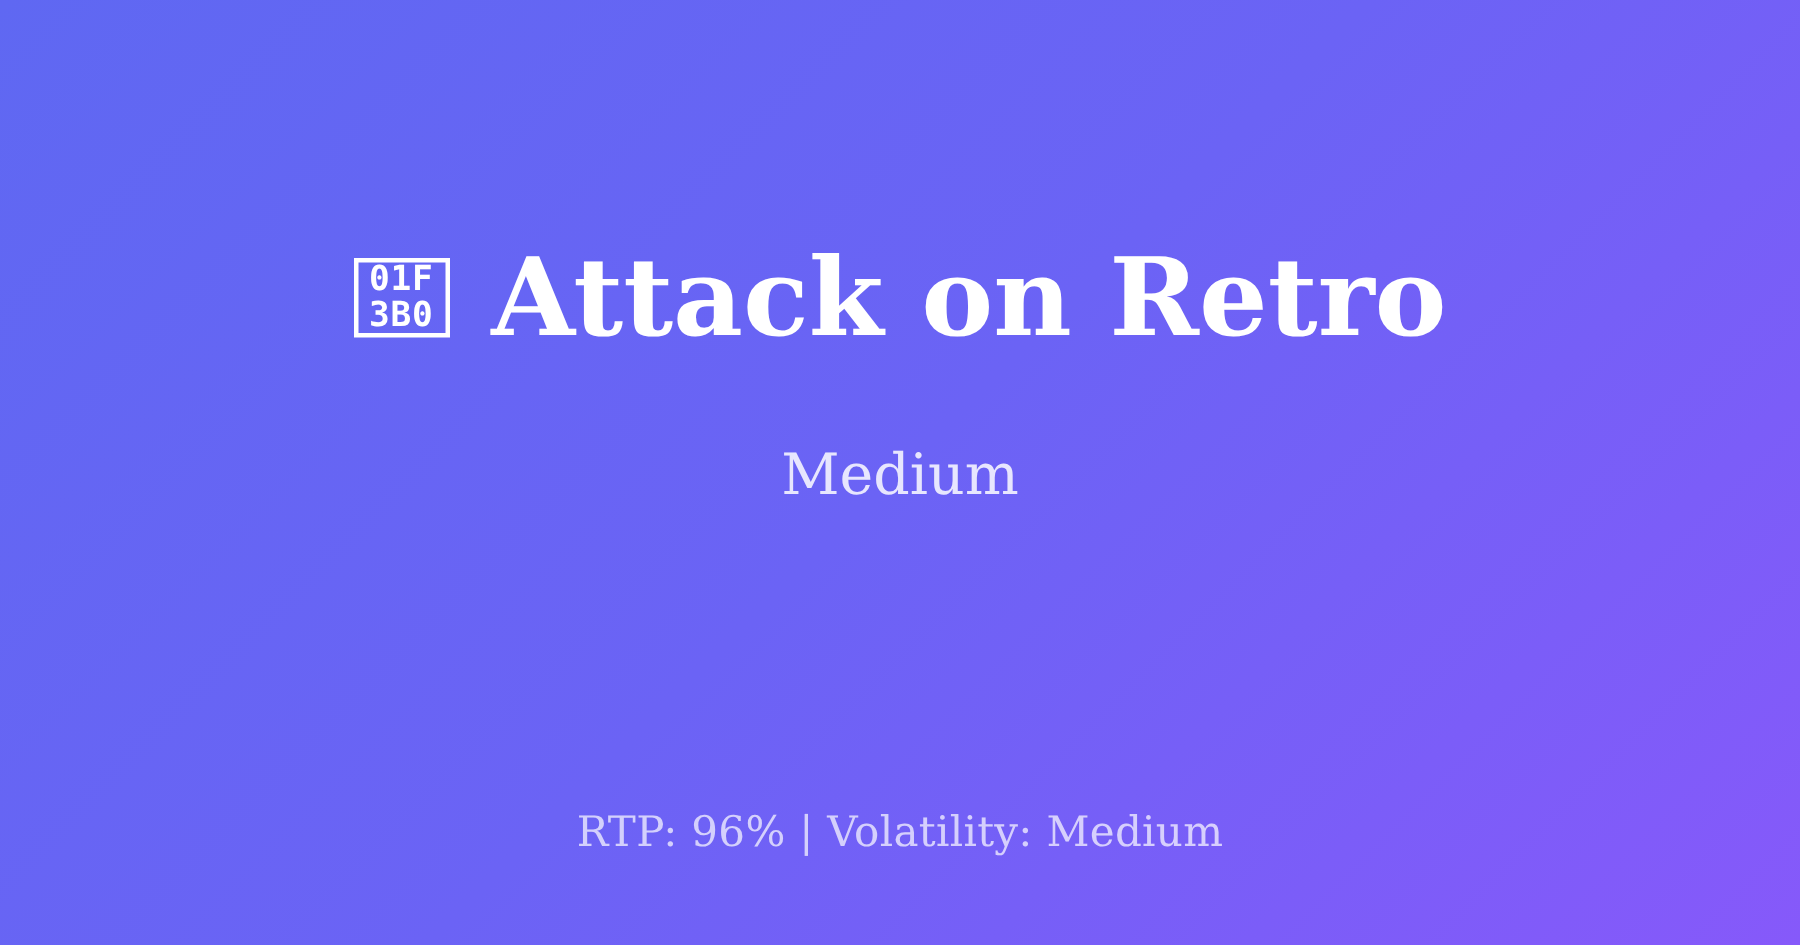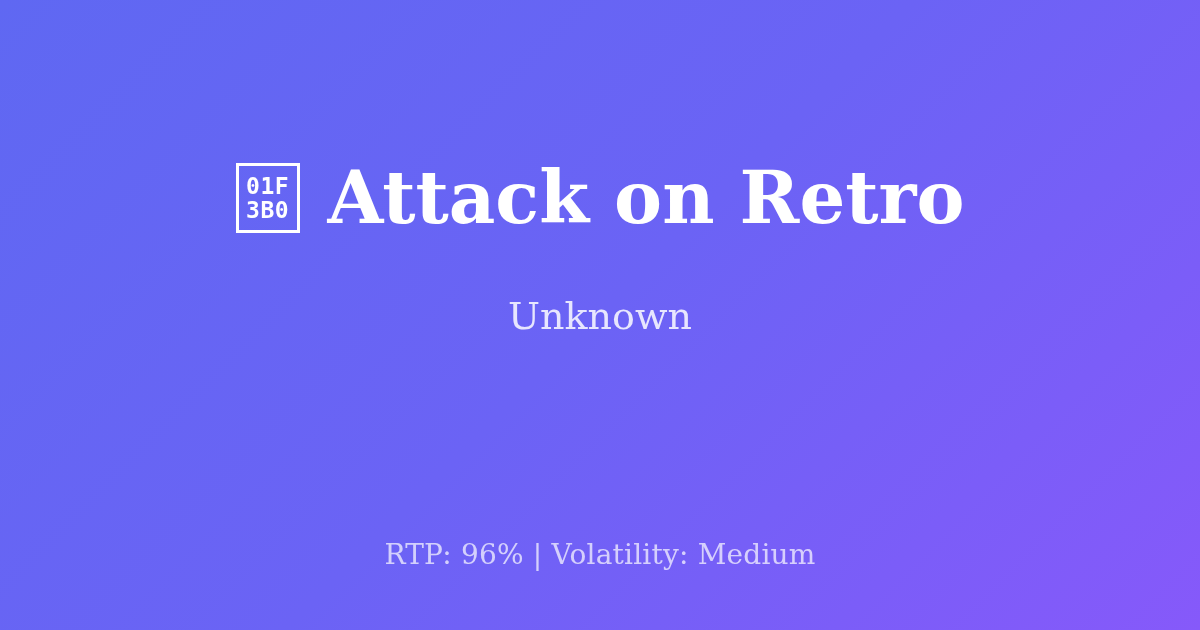--- a/index.html
+++ b/index.html
@@ -67,21 +67,21 @@
     white-space: nowrap;
   }
 
   
   .glyph-tofu {
     display: inline-flex;
     flex-direction: column;
     align-items: center;
     justify-content: center;
     width: 64px;
-    height: 70px;
+    height: 53px;
     box-sizing: border-box;
     border: 3px solid #ffffff;
     color: #ffffff;
     font-family: "DejaVu Sans Mono", "Liberation Mono", monospace;
     font-weight: bold;
     font-size: 23px;
     line-height: 24px;
     letter-spacing: 0.5px;
     vertical-align: middle;
     margin-right: 28px;
@@ -137,21 +137,21 @@
 
       <span class="glyph-tofu" title="U+1F3B0">
         <span class="tofu-row">01F</span>
         <span class="tofu-row">3B0</span>
       </span>
 
       <h1 class="game-title">Attack on Retro</h1>
 
     </div>
 
-    <p class="subtitle">Unknown</p>
+    <p class="subtitle">Medium</p>
 
   </div>
 
   <div class="meta-footer">
     <span class="meta-text">RTP: 96% | Volatility: Medium</span>
   </div>
 
 </div>
 
 </body></html>

